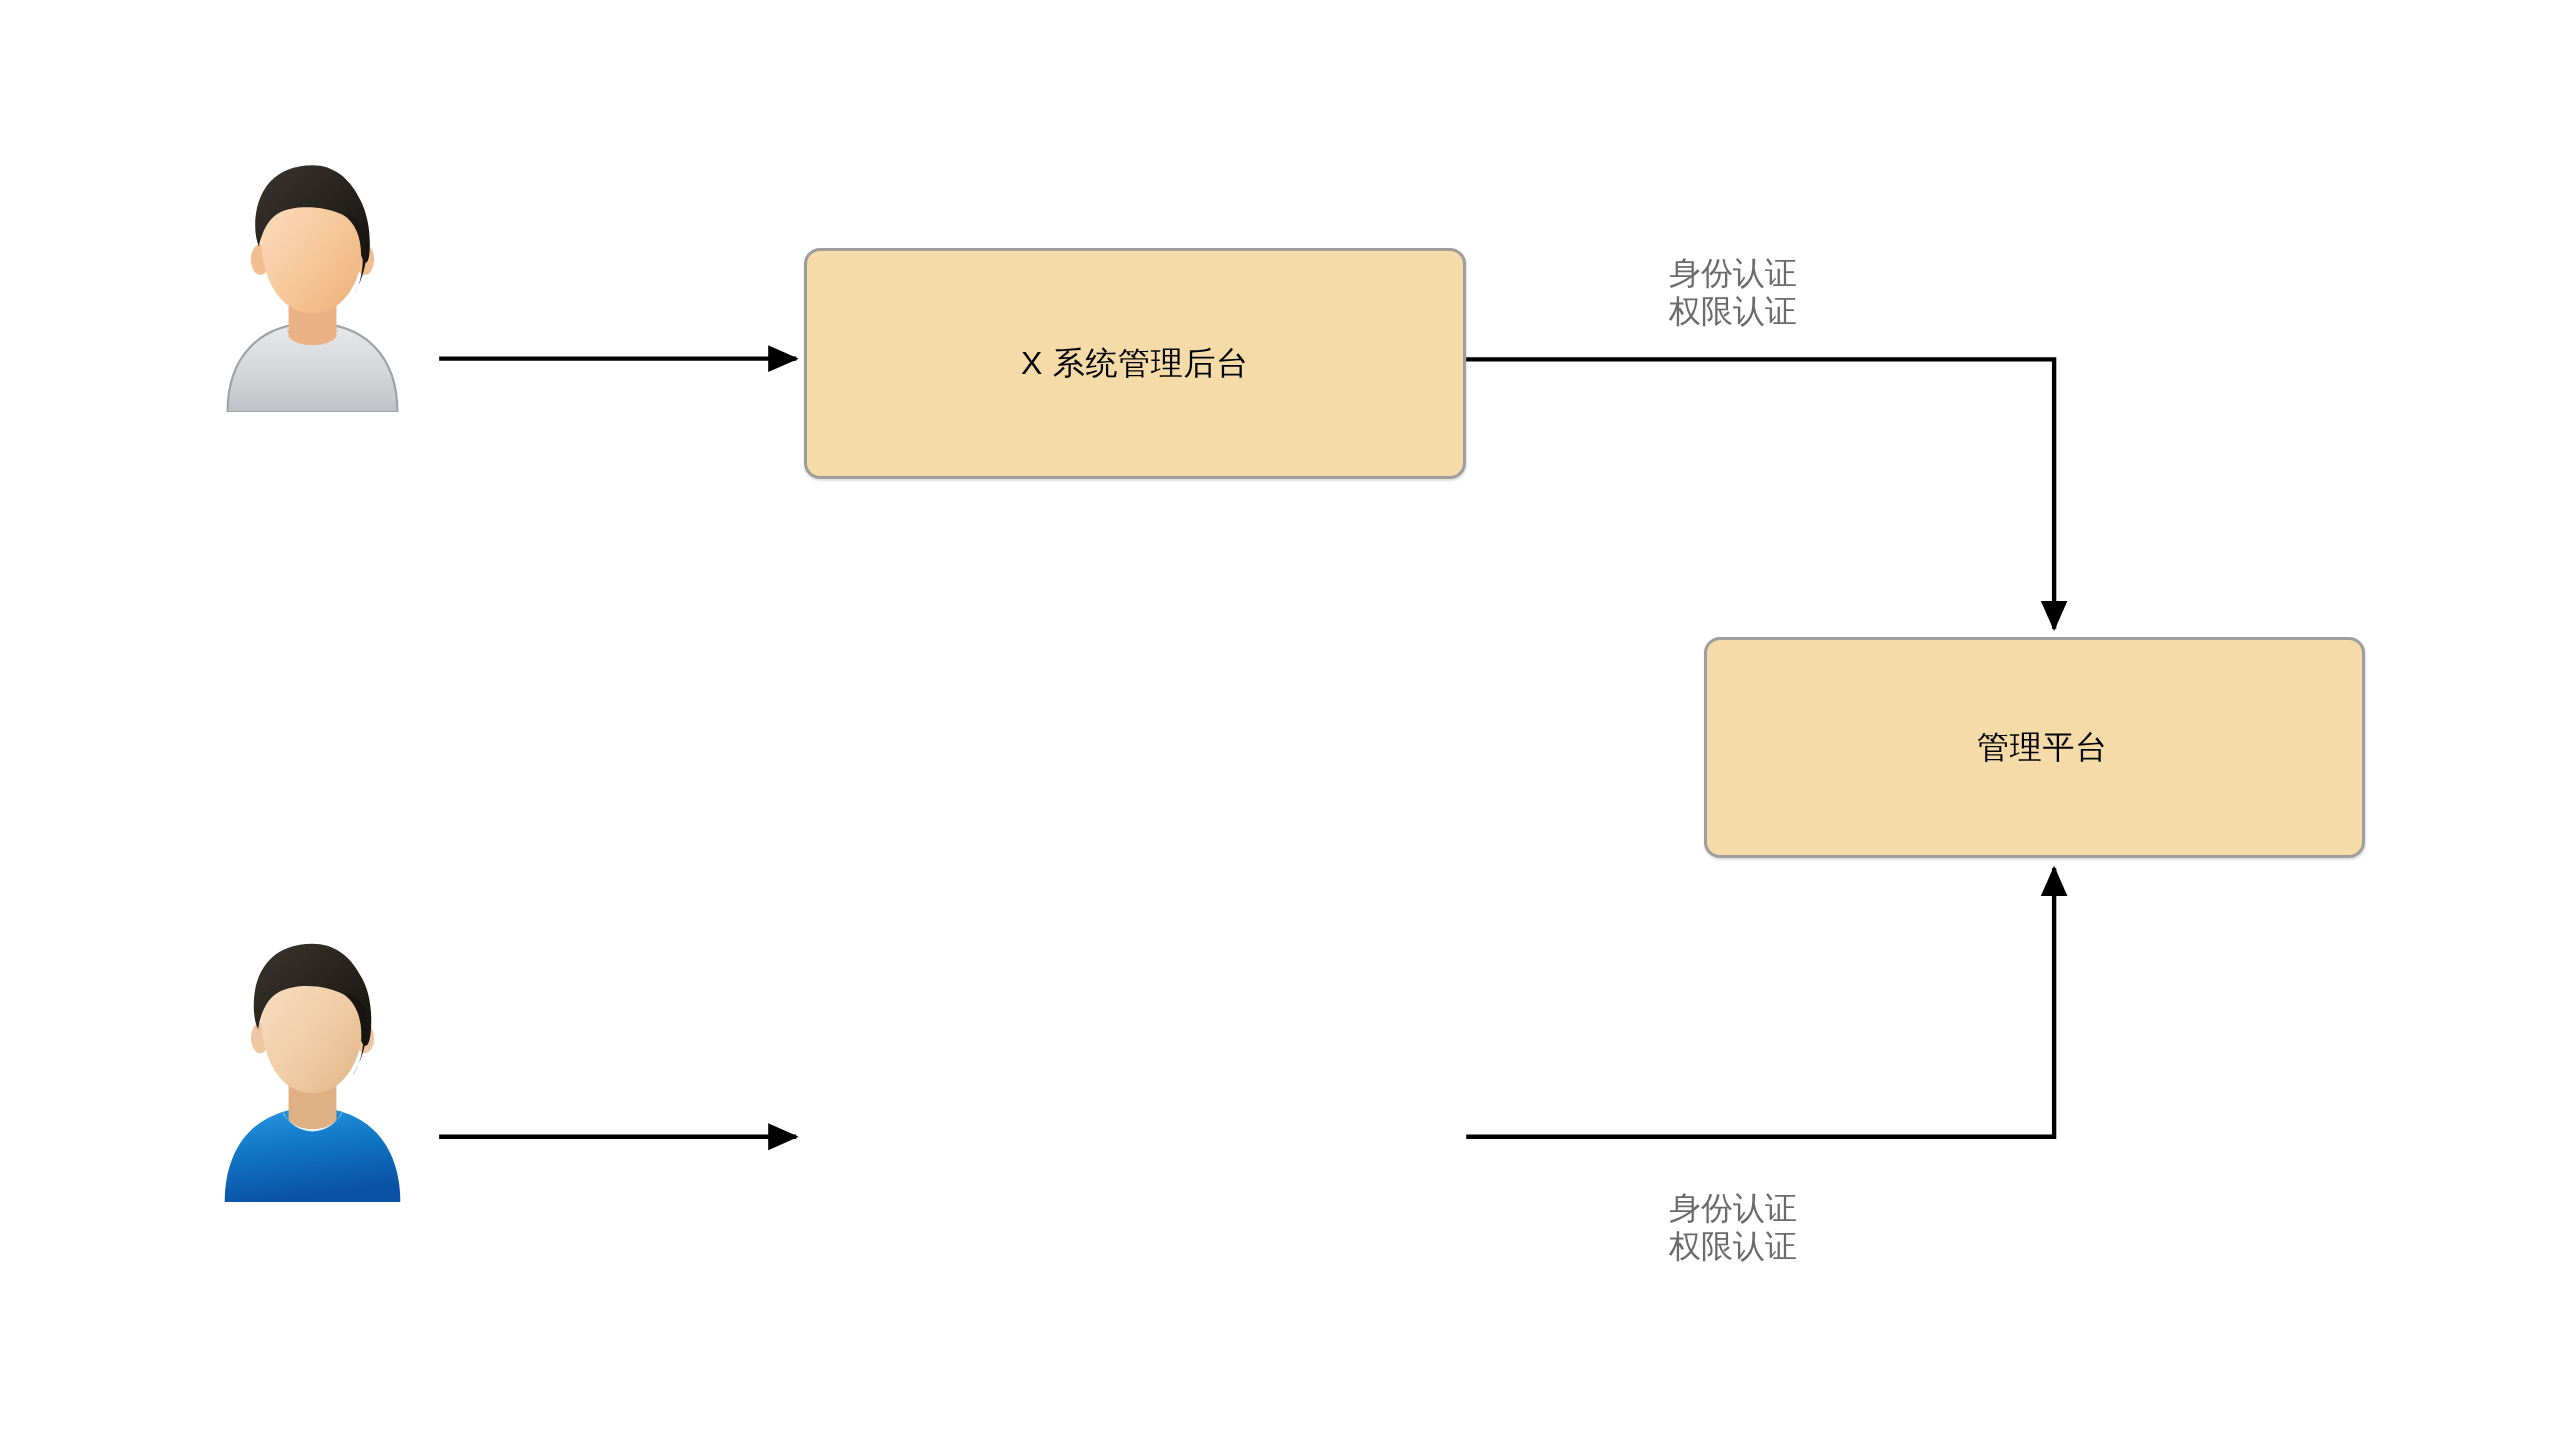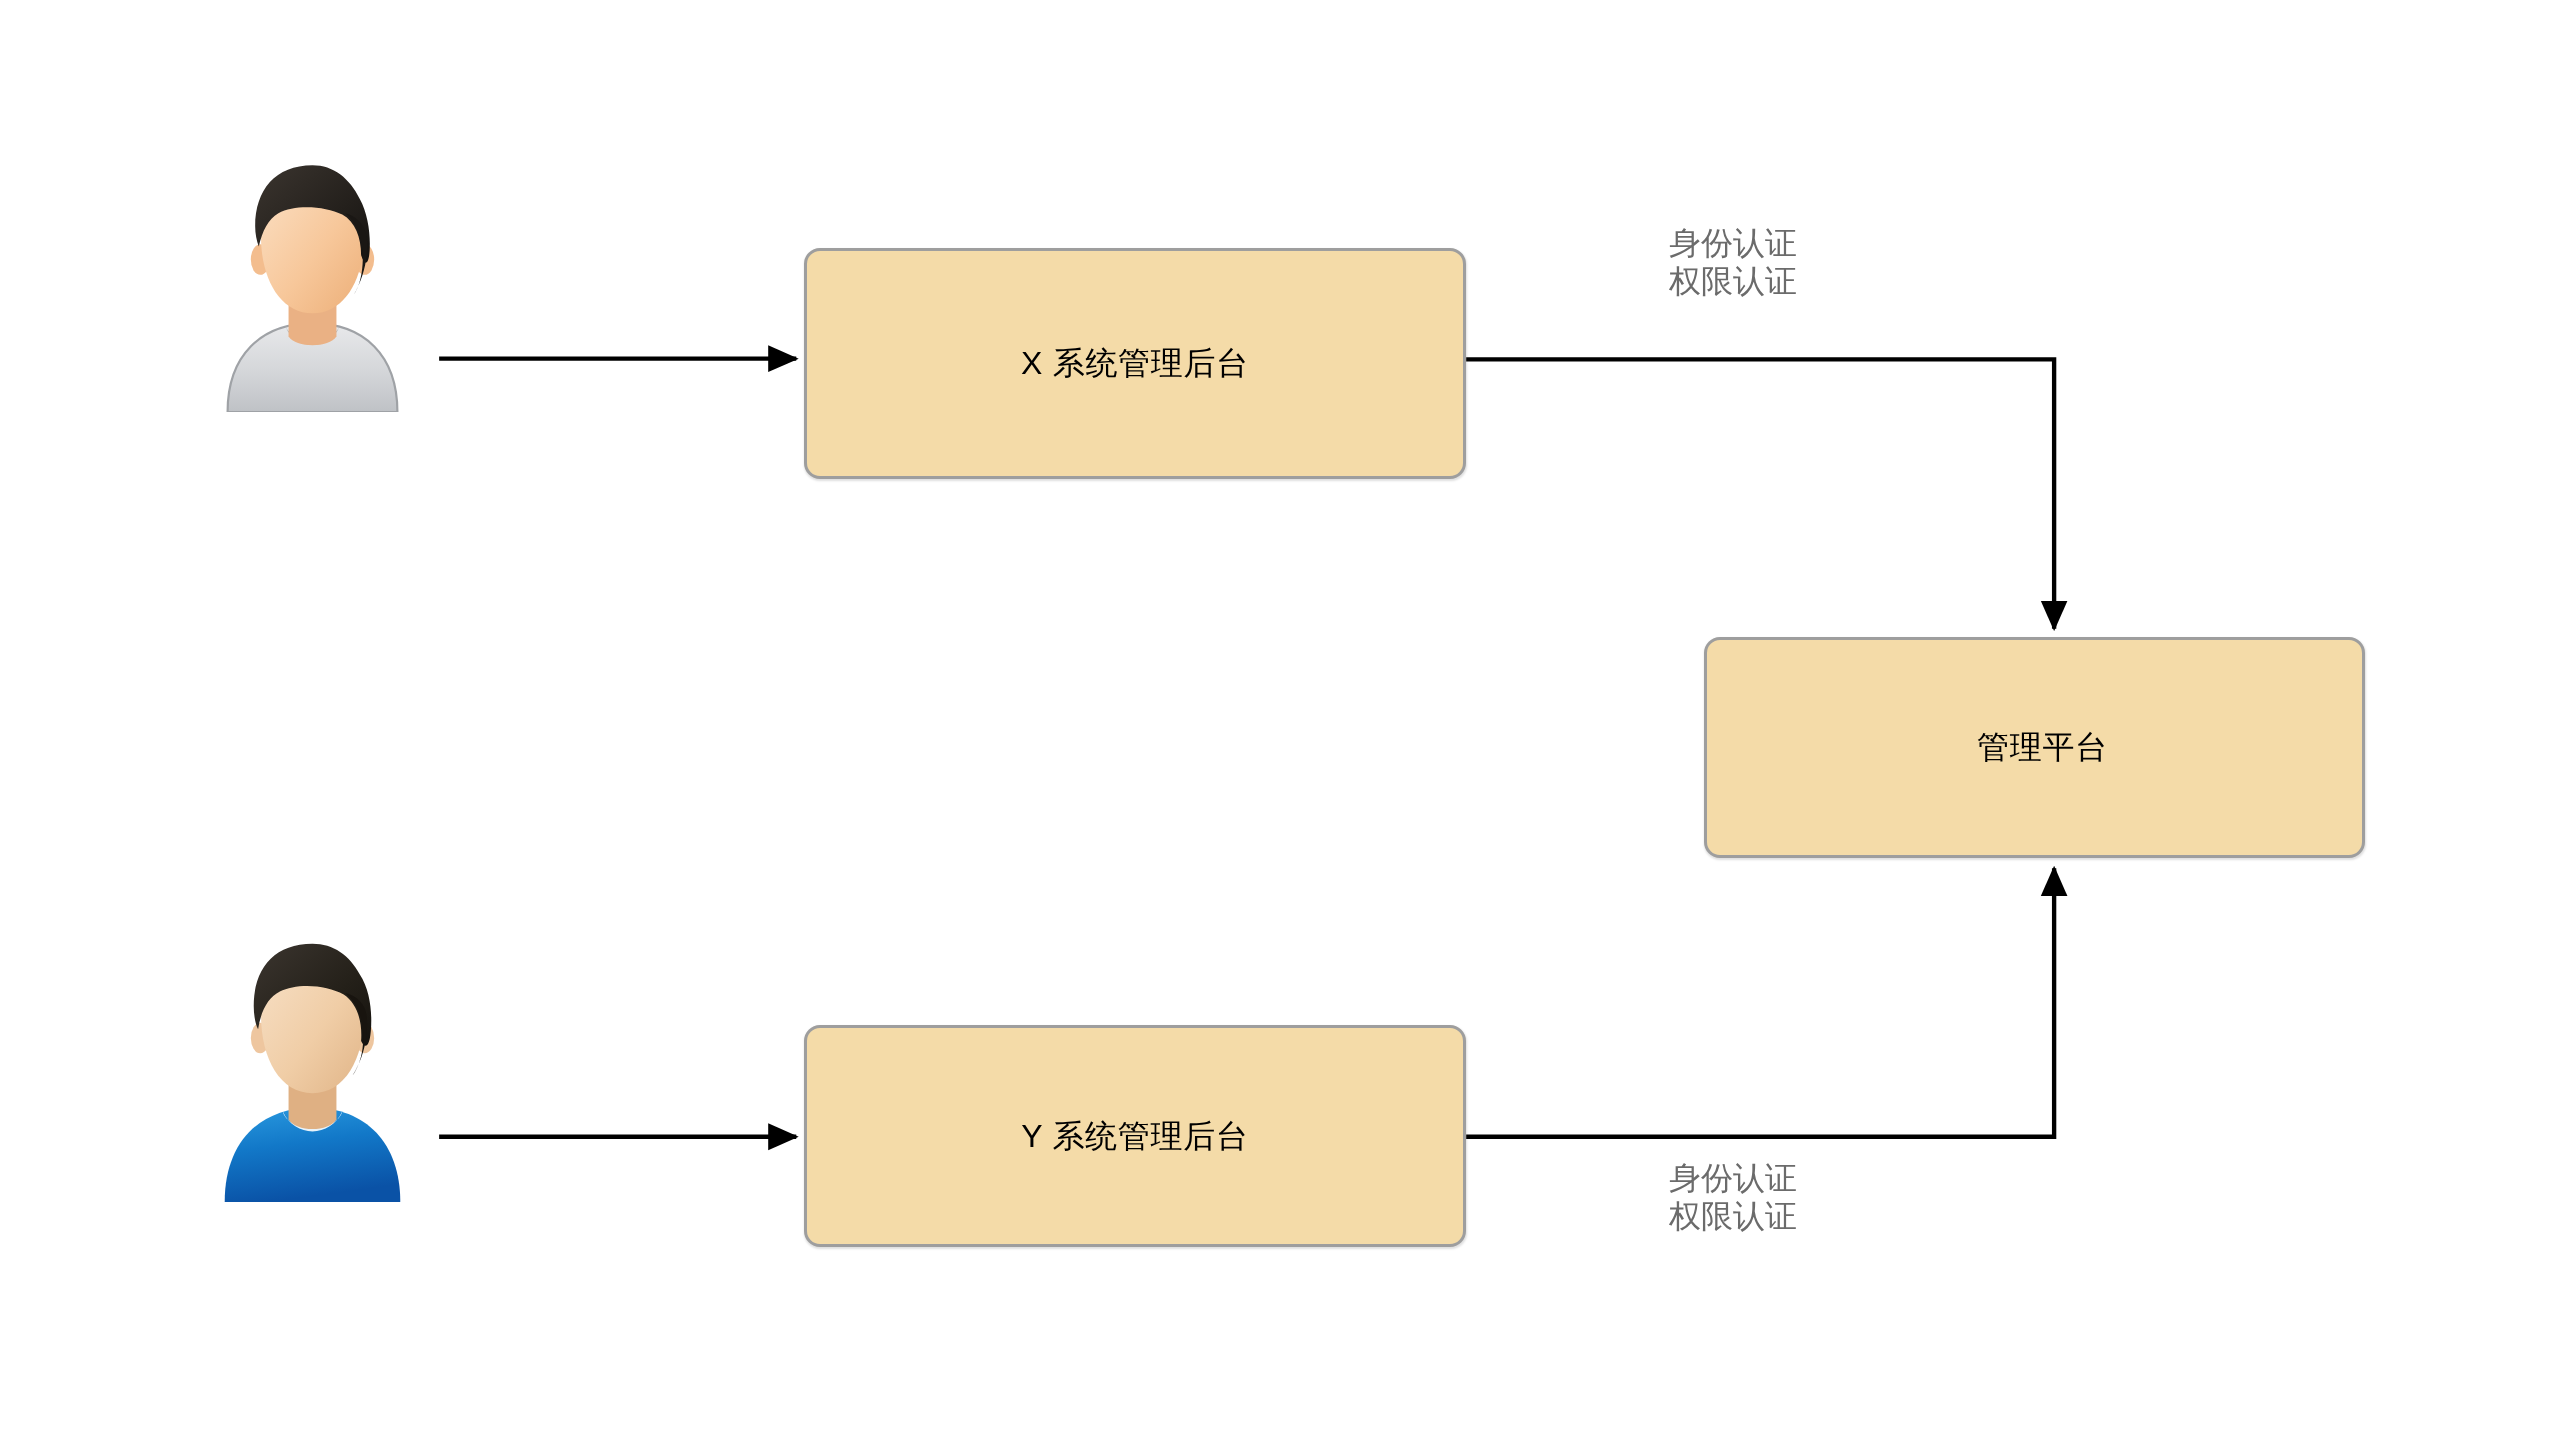--- a/index.html
+++ b/index.html
@@ -48,20 +48,21 @@
   .node-x   { left: 804px; top: 248px;  width: 662px; height: 231px; }
   .node-y   { left: 804px; top: 1025px; width: 662px; height: 222px; }
   .node-plt { left: 1704px; top: 637px;  width: 661px; height: 221px; padding-left: 16px; }
 
   .edge-label {
     position: absolute;
     color: #6b6b6b;
     font-size: 32px;
     line-height: 1.18;
     white-space: nowrap;
+    margin-top: 30px;
   }
   .edge-label-top    { left: 1669px; top: 225px;  }
   .edge-label-bottom { left: 1669px; top: 1160px; }
 
   .avatar {
     position: absolute;
   }
   .avatar-1 { left: 210px; top: 158px;  width: 205px; height: 254px; }
   .avatar-2 { left: 210px; top: 935px; width: 205px; height: 267px; }
 </style>
@@ -173,23 +174,20 @@
                C 222 96 218 72 206 54 C 192 28 170 12 141 12 Z" fill="url(#hair2)"></path>
       <path d="M 186 80 C 206 96 214 124 210 156 C 208 172 202 186 196 194
                C 210 172 218 144 216 114 C 214 94 202 84 186 80 Z" fill="#18140f"></path>
     </svg>
   </div>
 
   <div class="node node-x">
     <span class="node-label">X 系统管理后台</span>
   </div>
 
-  <div class="node node-y">
-    <span class="node-label">Y 系统管理后台</span>
-  </div>
 
   <div class="node node-plt">
     <span class="node-label">管理平台</span>
   </div>
 
   <div class="edge-label edge-label-top">
     <div>身份认证</div>
     <div>权限认证</div>
   </div>
 

